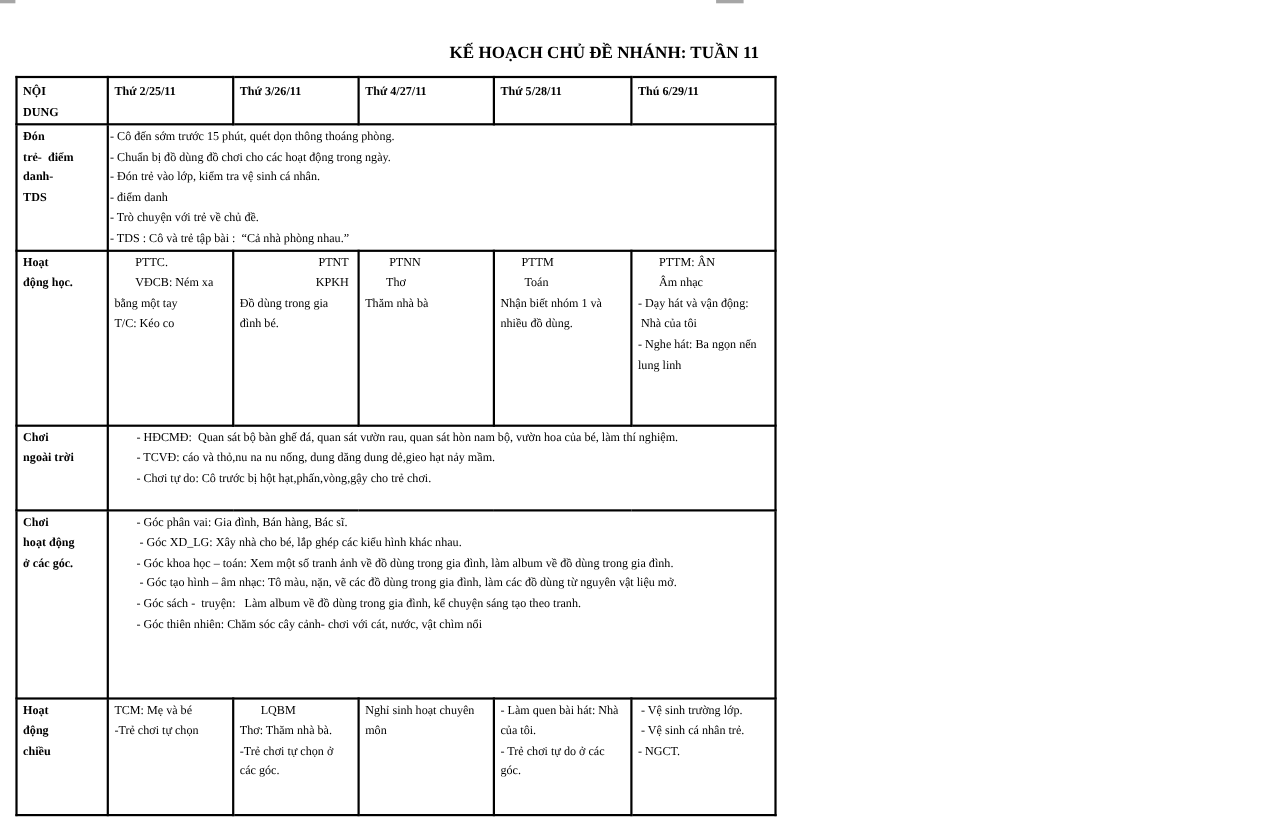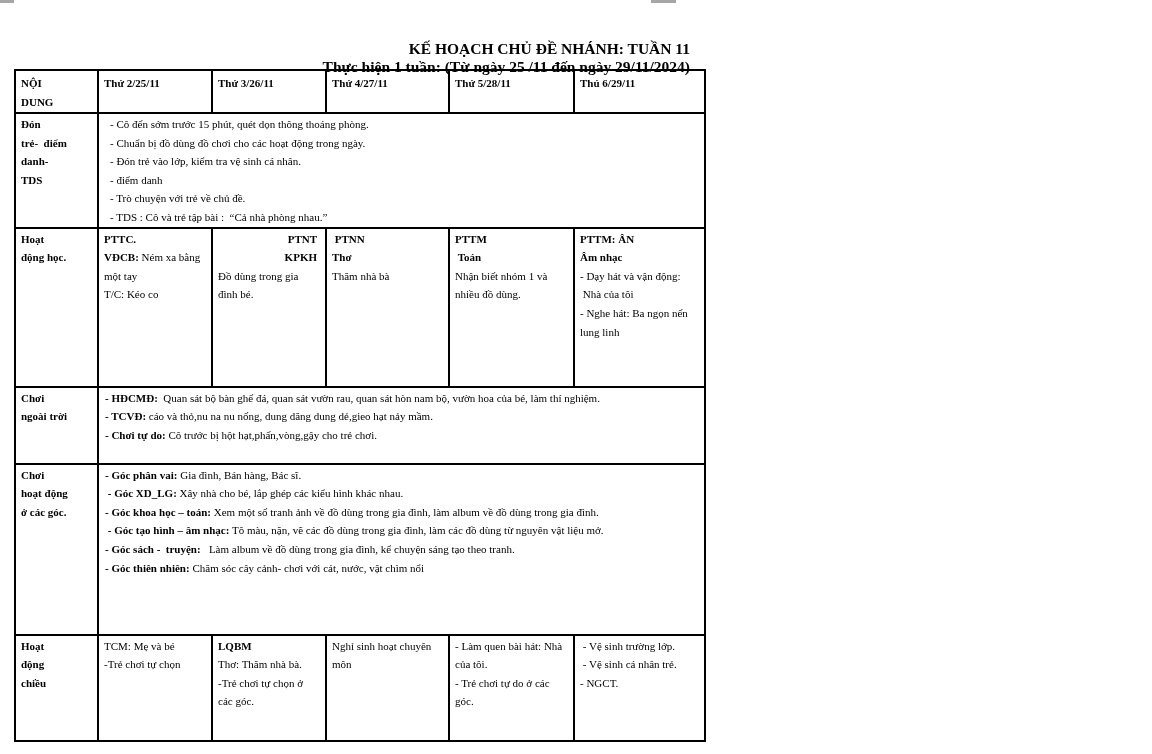--- a/index.html
+++ b/index.html
@@ -12,42 +12,41 @@
        font-weight:bold;font-size:15.5px;line-height:17.6px;margin-top:20px;}
   .hdr .u{text-decoration:underline;}
   table.plan{position:absolute;top:69px;left:14px;width:690px;
        border-collapse:collapse;table-layout:fixed;
        font-size:11px;line-height:18.6px;}
   .plan th,.plan td{border:2px solid #000;vertical-align:top;text-align:left;
        font-weight:normal;padding:1px 4px 0 5px;overflow:hidden;}
   .plan th{font-weight:bold;white-space:pre-wrap;padding-top:3px;}
   td.lbl{font-weight:bold;white-space:pre-wrap;padding-left:5px;}
   .pre{white-space:pre-wrap;}
-  .b{font-weight:bold;}
+  .b{font-weight:normal;margin-left:19px;}
   .center{text-align:right;}
-  td.mergefull{padding-left:11px;padding-right:6px;}
+  td.mergefull{padding-left:1px;padding-right:6px;}
   td.mergegoc{padding-left:6px;padding-right:2px;}
   td.day{padding:1px 8px 0 5px;}
   tr.h-head{height:43px;}
   tr.h-r1{height:113px;}
   tr.h-r2{height:159px;}
   tr.h-r3{height:77px;}
   tr.h-r4{height:171px;}
   tr.h-r5{height:106px;}
 </style>
 </head>
 <body>
 
 <div class="page">
   <div class="artifact left"></div>
   <div class="artifact right"></div>
 
   <div class="hdr">
     <div>KẾ HOẠCH CHỦ ĐỀ NHÁNH: TUẦN 11</div>
-    <div>Thực hiện 1 tuần: (Từ ngày 25 /11 đến ngày 29/11/2024)</div>
   </div>
 
   <table class="plan">
     <colgroup>
       <col style="width:83px">
         <col style="width:114px">
         <col style="width:114px">
       <col style="width:123px">
         <col style="width:125px">
         <col style="width:131px">

